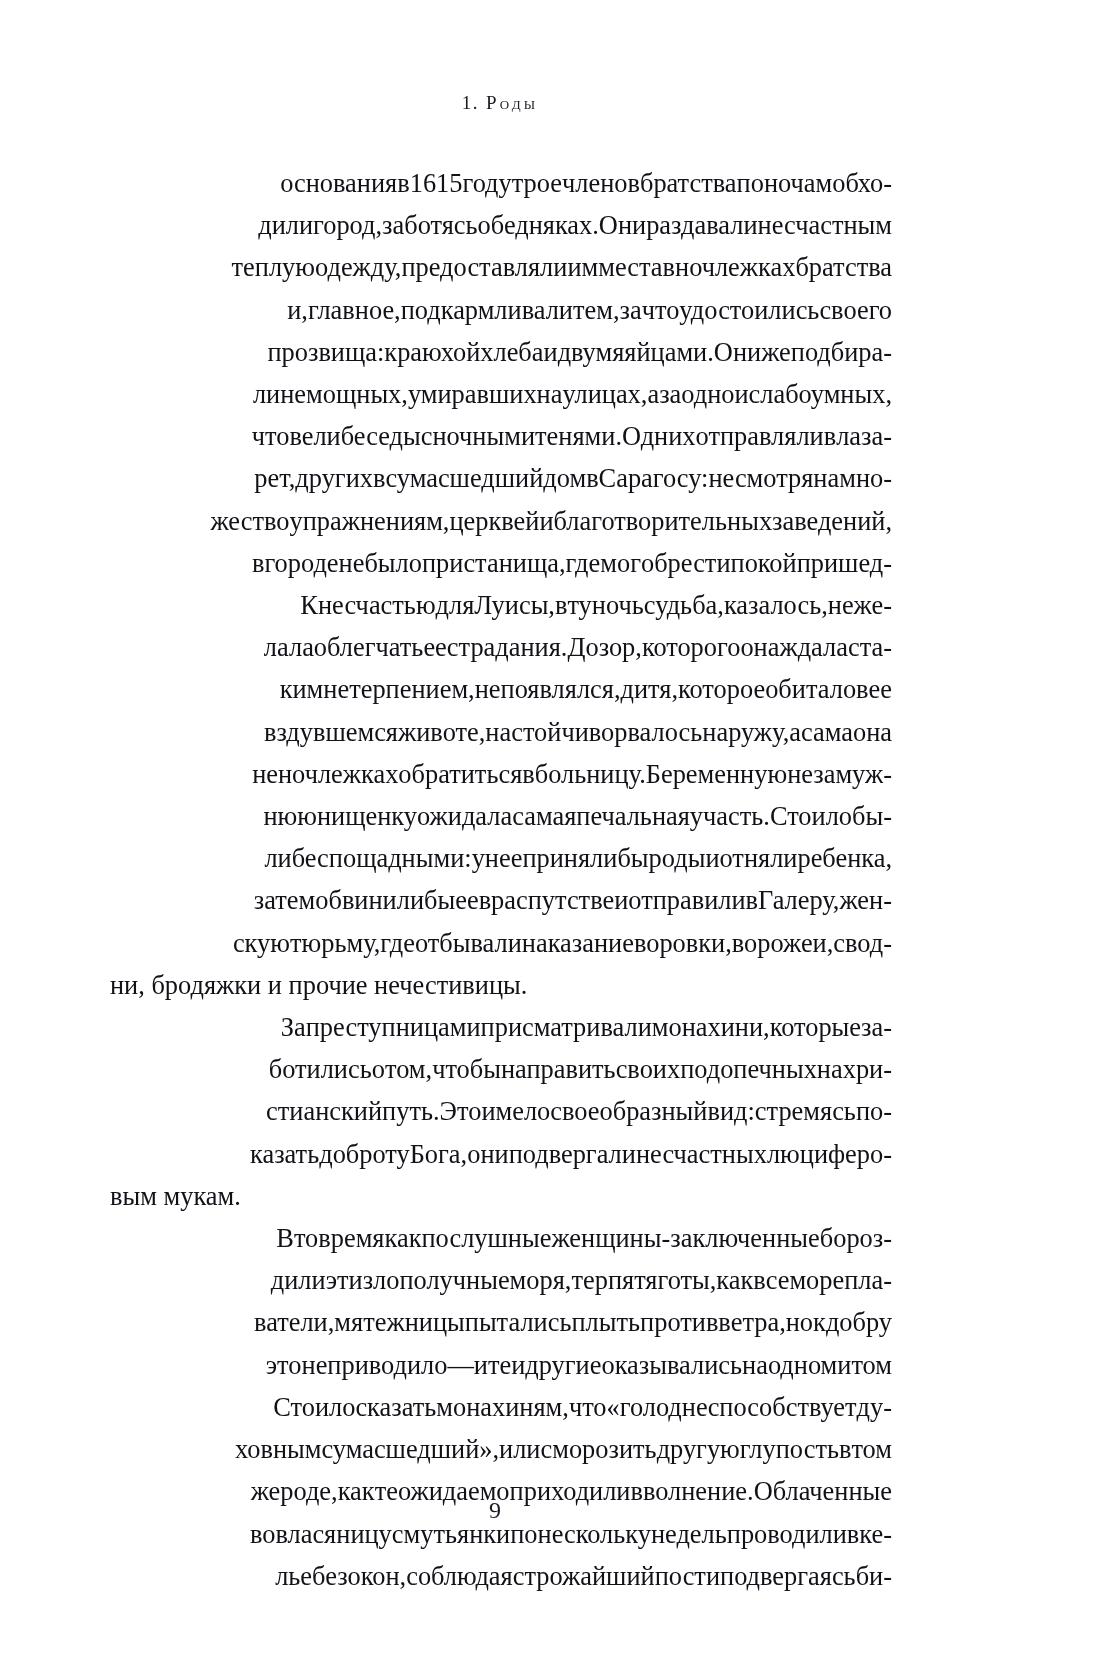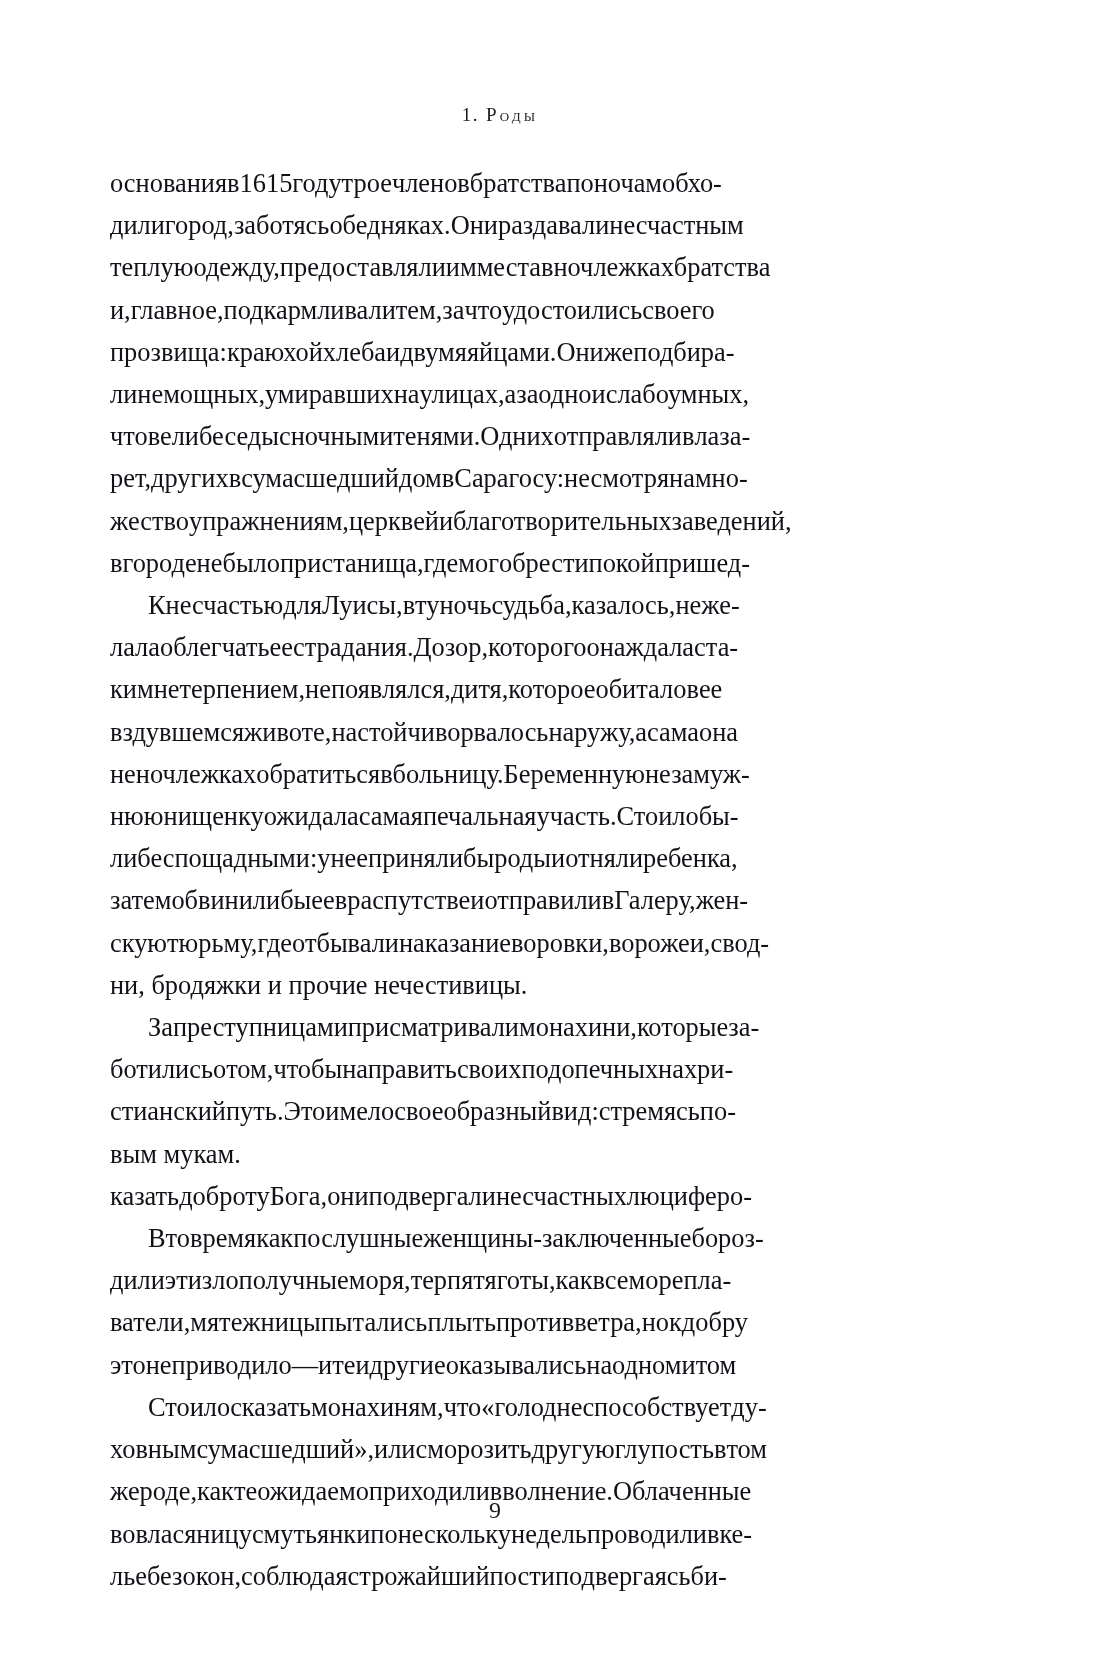--- a/index.html
+++ b/index.html
@@ -23,21 +23,21 @@
     left: 0; top: 0;
     width: 1100px;
     height: 1669px;
     background: #ffffff;
   }
 
   
   .running-head {
     position: absolute;
     left: 110px;
-    top: 104px;
+    top: 92px;
     width: 780px;
     text-align: center;
     font-family: "Liberation Serif", "DejaVu Serif", serif;
     font-size: 19px;
     letter-spacing: 2.4px;
     color: #1a1a22;
     white-space: nowrap;
   }
   .running-head .rh-num {
     letter-spacing: 1.5px;
@@ -67,21 +67,21 @@
 
   
   .ln {
     display: block;
     white-space: nowrap;
     transform-origin: left center;
   }
   
   .ln.j {
     display: flex;
-    justify-content: flex-start;
+    justify-content: flex-end;
     white-space: normal;
   }
   .ln.j > span { white-space: pre; }
   .ln.last { display: block; }
   .ln .ind { display: inline-block; width: 38px; }
 
   
   .folio {
     position: absolute;
     left: 0;
@@ -343,30 +343,30 @@
         <span class="ln j">
           <span>стианский</span>
           <span>путь.</span>
           <span>Это</span>
           <span>имело</span>
           <span>своеобразный</span>
           <span>вид:</span>
           <span>стремясь</span>
           <span>по-</span>
         </span>
-        <span class="ln last">вым мукам.</span>
         <span class="ln j">
           <span>казать</span>
           <span>доброту</span>
           <span>Бога,</span>
           <span>они</span>
           <span>подвергали</span>
           <span>несчастных</span>
           <span>люциферо-</span>
         </span>
+        <span class="ln last">вым мукам.</span>
       </p>
       <p class="para">
         <span class="ln j">
           <span class="ind"></span>
           <span>В</span>
           <span>то</span>
           <span>время</span>
           <span>как</span>
           <span>послушные</span>
           <span>женщины-заключенные</span>

